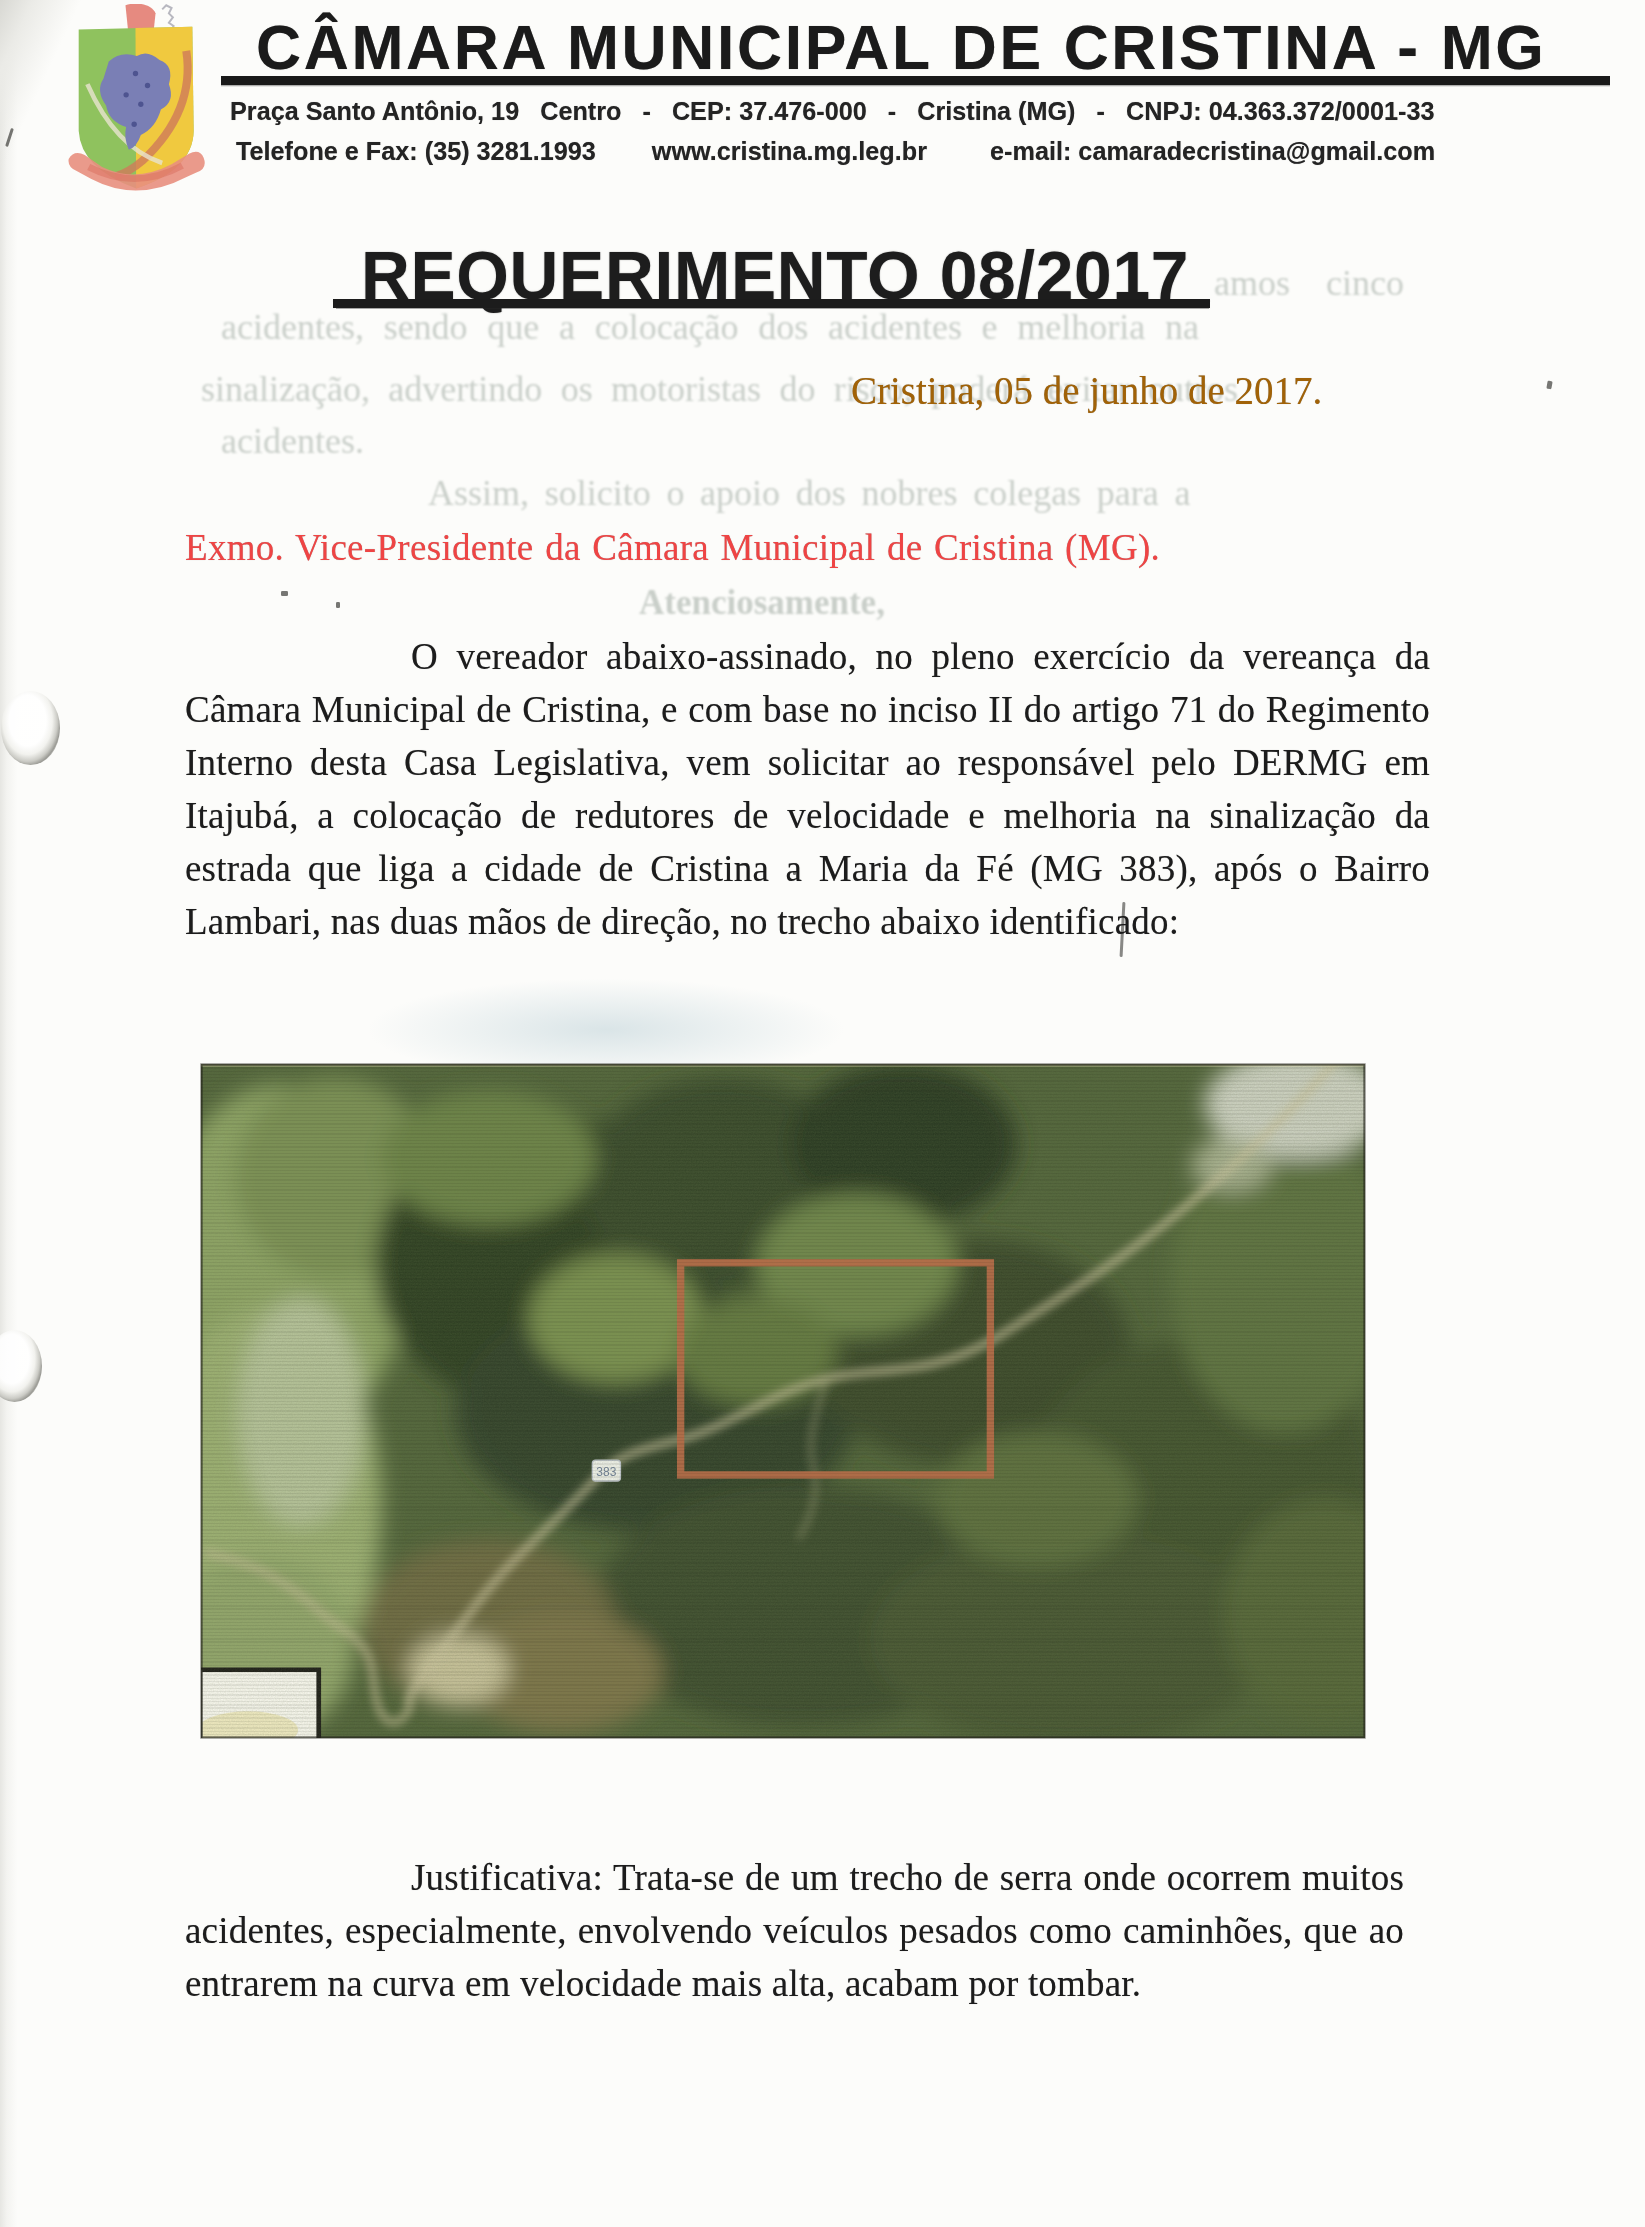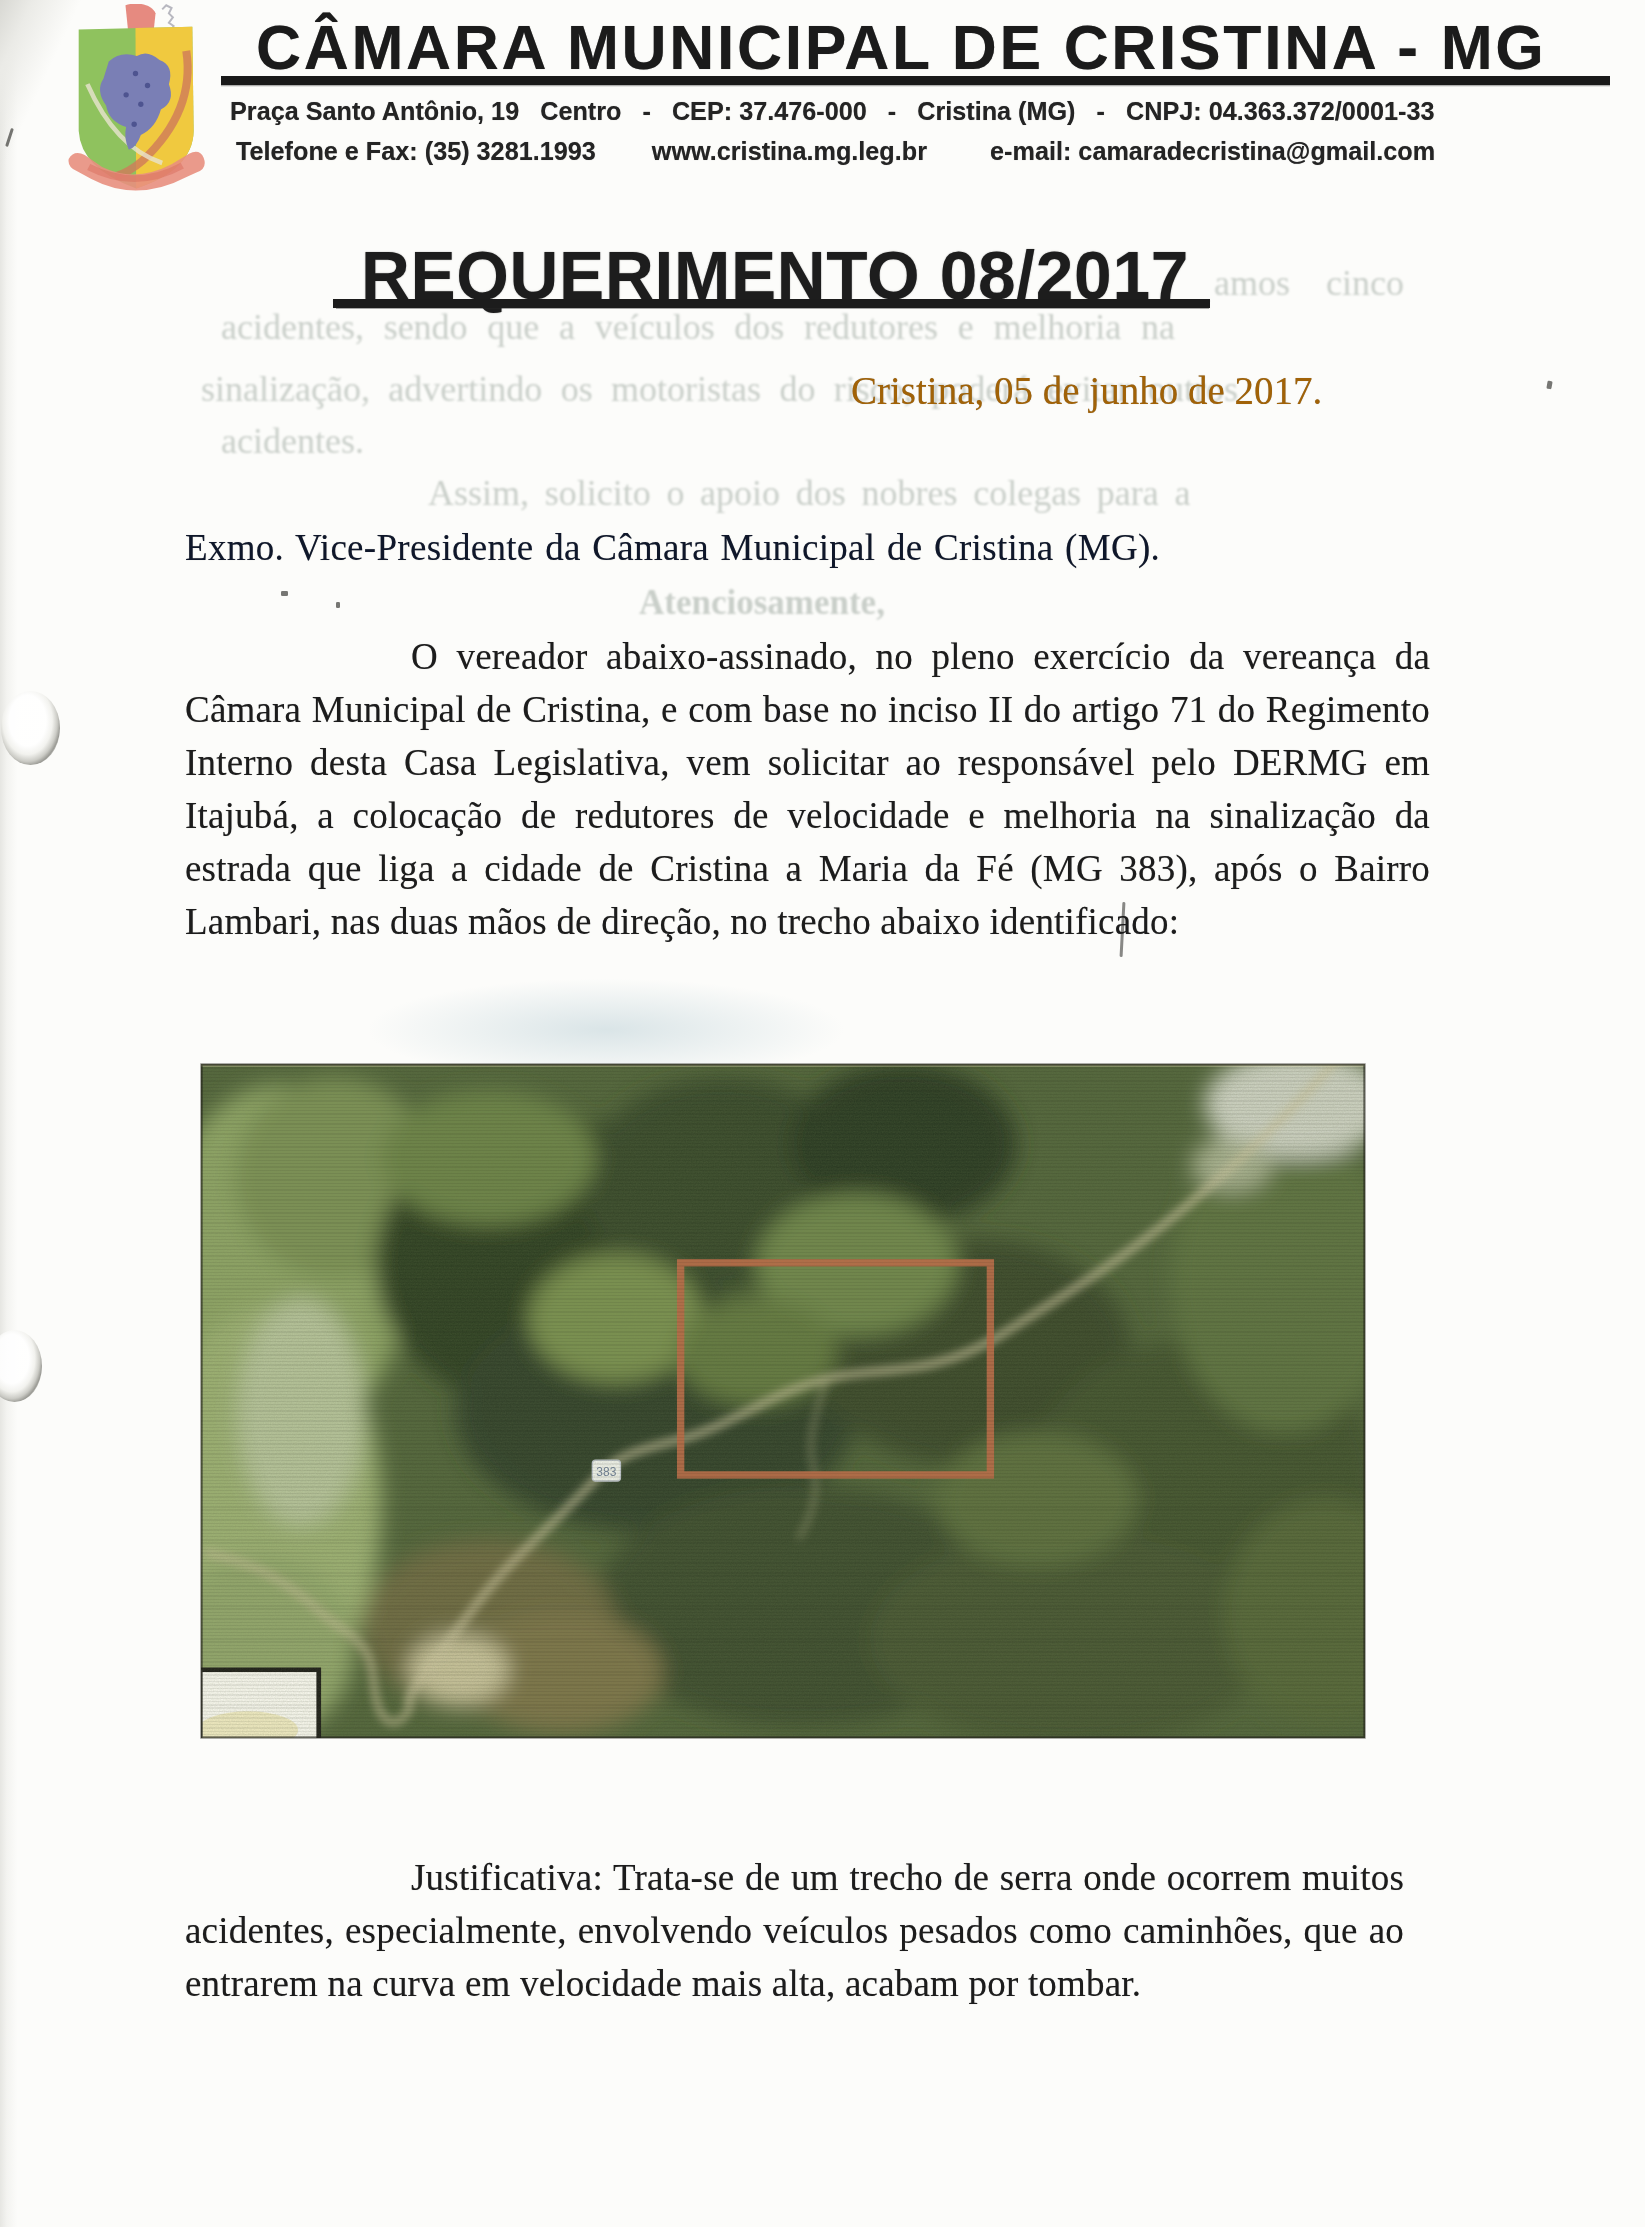--- a/index.html
+++ b/index.html
@@ -53,21 +53,21 @@
     font-size:36px;white-space:nowrap;z-index:1;}
   .g1{left:1214px;top:262px;word-spacing:27px;}
   .g2{left:221px;top:306px;word-spacing:10.7px;}
   .g3{left:201px;top:356px;word-spacing:9.4px;margin-top:12px;}
   .g4{left:221px;top:420px;}
   .g5{left:428px;top:472px;word-spacing:6.7px;}
   .g6{left:639px;top:583px;font-size:35px;font-weight:bold;}
   
   .date-line{left:851px;top:368px;font-size:39px;color:#a16207;white-space:nowrap;
     text-shadow:0 0 0.7px rgba(25,25,25,.4);z-index:2;}
-  .salutation{left:185px;top:526px;font-size:37px;color:#0f172a;white-space:nowrap;
+  .salutation{left:185px;top:526px;font-size:37px;color:#ef4444;white-space:nowrap;
     letter-spacing:0.3px;word-spacing:2px;text-shadow:0 0 0.7px rgba(25,25,25,.4);font-family:Liberation Serif, serif;}
   .body-par{left:185px;top:620px;width:1245px;
     font-size:37px;line-height:53px;text-align:justify;text-indent:226px;
     color:#1c1c1c;letter-spacing:0.2px;text-shadow:0 0 0.7px rgba(25,25,25,.42);margin-top:10px;}
   .just-par{left:185px;top:1851px;width:1219px;
     font-size:37px;line-height:53px;text-align:justify;text-indent:226px;
     color:#1c1c1c;letter-spacing:0.2px;text-shadow:0 0 0.7px rgba(25,25,25,.42);font-family:Liberation Serif, serif;}
   
   .map-wrap{left:201px;top:1064px;width:1164px;height:674px;background:#51643a;
     box-shadow:0 0 0 0.7px rgba(30,30,20,.5);}
@@ -115,21 +115,21 @@
     <path d="M40,244 Q110,280 180,242" stroke="#d96d5d" stroke-width="10" fill="none" opacity=".5"></path>
   </svg>
 </div>
 
 <div class="abs hdr-title">CÂMARA MUNICIPAL DE CRISTINA - MG</div>
 <div class="abs hdr-rule"></div>
 <div class="abs hdr-line hdr-addr">Praça Santo Antônio, 19   Centro   -   CEP: 37.476-000   -   Cristina (MG)   -   CNPJ: 04.363.372/0001-33</div>
 <div class="abs hdr-line hdr-contact">Telefone e Fax: (35) 3281.1993        www.cristina.mg.leg.br         e-mail: camaradecristina@gmail.com</div>
 
 <div class="abs ghost g1">amos cinco</div>
-<div class="abs ghost g2">acidentes, sendo que a veículos dos redutores e melhoria na</div>
+<div class="abs ghost g2">acidentes, sendo que a colocação dos acidentes e melhoria na</div>
 <div class="abs ghost g3">sinalização, advertindo os motoristas do risco, poderá evitar outros</div>
 <div class="abs ghost g4">acidentes.</div>
 <div class="abs ghost g5">Assim, solicito o apoio dos nobres colegas para a</div>
 <div class="abs ghost g6">Atenciosamente,</div>
 
 <div class="abs req-title">REQUERIMENTO 08/2017</div>
 <div class="abs req-rule"></div>
 
 <div class="abs date-line">Cristina, 05 de junho de 2017.</div>
 <div class="abs salutation">Exmo. Vice-Presidente da Câmara Municipal de Cristina (MG).</div>

